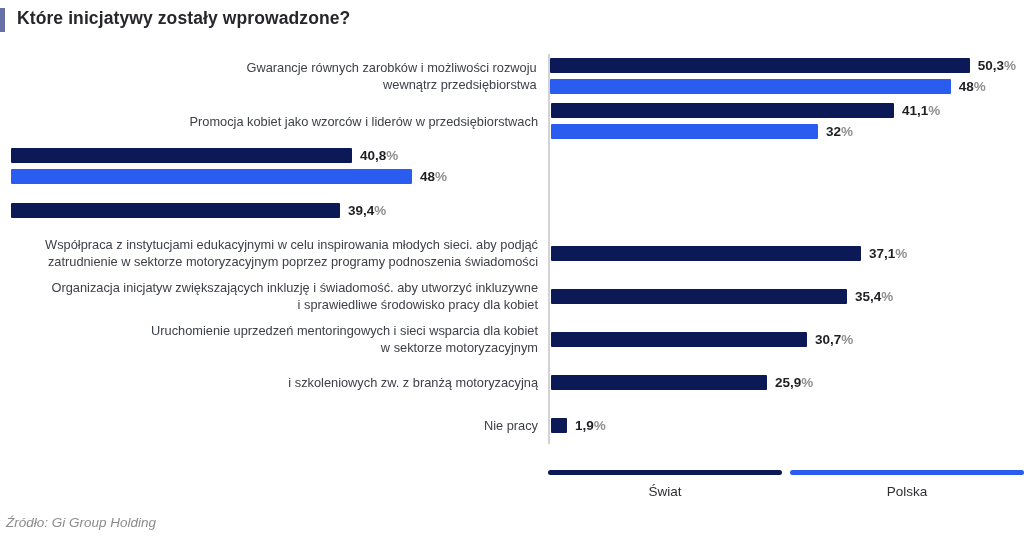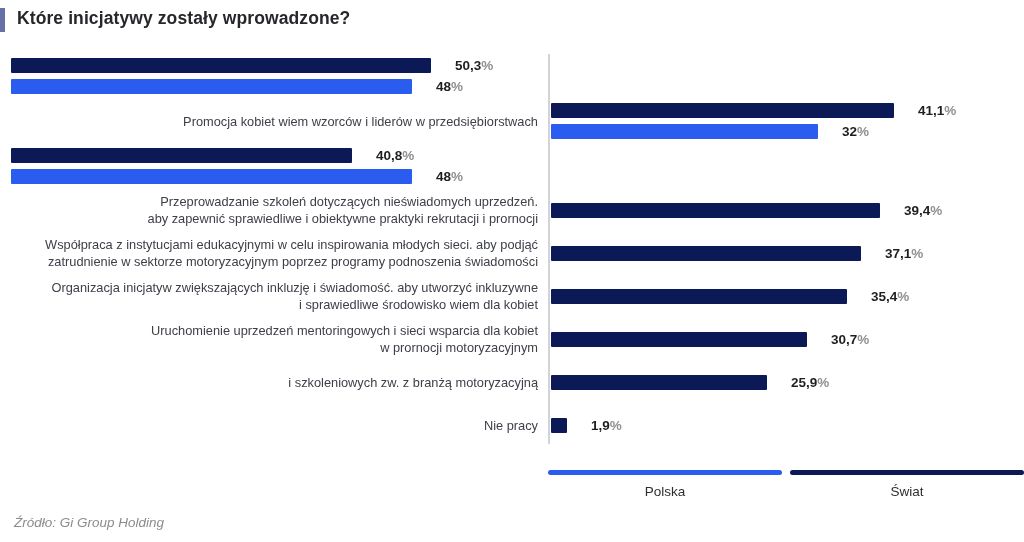--- a/index.html
+++ b/index.html
@@ -51,21 +51,21 @@
     color: #3e4049;
   }
   .bars {
     flex: 1;
     padding-left: 3px;
     display: flex; flex-direction: column; gap: 6px;
     min-height: 34px;
     justify-content: center;
   }
   .bar-line {
-    display: flex; align-items: center; gap: 24px;
+    display: flex; align-items: center; gap: 8px;
   }
   .bar {
     height: 15px;
     border-radius: 1px;
   }
   .val {
     font-size: 13.5px; font-weight: 700; color: #1f1f23;
     white-space: nowrap;
   }
   .val .pct { color: #909090; font-weight: 600; }
@@ -80,49 +80,52 @@
     display: inline-block;
     margin-top: 9px;
     font-size: 13.5px; color: #2e2f33;
   }
   
   .source {
     position: absolute;
     left: 6px; bottom: 12px;
     font-size: 13.5px; font-style: italic;
     color: #8b8b8b;
-    margin-left: 8px;
   }
 </style>
 </head>
 <body>
 
 <div class="title-row">
   <div class="title-accent"></div>
   <div class="title-text">Które inicjatywy zostały wprowadzone?</div>
 </div>
 
 <div class="chart">
   <div class="axis-line"></div>
   <div id="rows">
       <div class="row">
+        <div class="row-label">
+          <div>Gwarancje równych zarobków i możliwości rozwoju</div>
+          <div>wewnątrz przedsiębiorstwa</div>
+        </div>
         <div class="bars">
           <div class="bar-line">
             <div class="bar" style="width: 420px; background: rgb(11, 26, 86);"></div>
             <span class="val">50,3<span class="pct">%</span></span>
           </div>
           <div class="bar-line">
             <div class="bar" style="width: 401px; background: rgb(43, 92, 240);"></div>
             <span class="val">48<span class="pct">%</span></span>
           </div>
         </div>
       </div>
       <div class="row">
         <div class="row-label">
-          <div>Promocja kobiet wiem wzorców i liderów w przedsiębiorstwach</div>
+          <div>Promocja kobiet jako wzorców i liderów w przedsiębiorstwach</div>
         </div>
         <div class="bars">
           <div class="bar-line">
             <div class="bar" style="width: 343px; background: rgb(11, 26, 86);"></div>
             <span class="val">41,1<span class="pct">%</span></span>
           </div>
           <div class="bar-line">
             <div class="bar" style="width: 267px; background: rgb(43, 92, 240);"></div>
             <span class="val">32<span class="pct">%</span></span>
           </div>
@@ -134,24 +137,20 @@
             <div class="bar" style="width: 341px; background: rgb(11, 26, 86);"></div>
             <span class="val">40,8<span class="pct">%</span></span>
           </div>
           <div class="bar-line">
             <div class="bar" style="width: 401px; background: rgb(43, 92, 240);"></div>
             <span class="val">48<span class="pct">%</span></span>
           </div>
         </div>
       </div>
       <div class="row">
-        <div class="row-label">
-          <div>Przeprowadzanie szkoleń dotyczących nieświadomych uprzedzeń.</div>
-          <div>aby zapewnić sprawiedliwe i obiektywne praktyki rekrutacji i prornocji</div>
-        </div>
         <div class="bars">
           <div class="bar-line">
             <div class="bar" style="width: 329px; background: rgb(11, 26, 86);"></div>
             <span class="val">39,4<span class="pct">%</span></span>
           </div>
         </div>
       </div>
       <div class="row">
         <div class="row-label">
           <div>Współpraca z instytucjami edukacyjnymi w celu inspirowania młodych sieci. aby podjąć</div>
@@ -160,33 +159,33 @@
         <div class="bars">
           <div class="bar-line">
             <div class="bar" style="width: 310px; background: rgb(11, 26, 86);"></div>
             <span class="val">37,1<span class="pct">%</span></span>
           </div>
         </div>
       </div>
       <div class="row">
         <div class="row-label">
           <div>Organizacja inicjatyw zwiększających inkluzję i świadomość. aby utworzyć inkluzywne</div>
-          <div>i sprawiedliwe środowisko wiem dla kobiet</div>
+          <div>i sprawiedliwe środowisko pracy dla kobiet</div>
         </div>
         <div class="bars">
           <div class="bar-line">
             <div class="bar" style="width: 296px; background: rgb(11, 26, 86);"></div>
             <span class="val">35,4<span class="pct">%</span></span>
           </div>
         </div>
       </div>
       <div class="row">
         <div class="row-label">
           <div>Uruchomienie uprzedzeń mentoringowych i sieci wsparcia dla kobiet</div>
-          <div>w prornocji motoryzacyjnym</div>
+          <div>w sektorze motoryzacyjnym</div>
         </div>
         <div class="bars">
           <div class="bar-line">
             <div class="bar" style="width: 256px; background: rgb(11, 26, 86);"></div>
             <span class="val">30,7<span class="pct">%</span></span>
           </div>
         </div>
       </div>
       <div class="row">
         <div class="row-label">
@@ -207,23 +206,23 @@
           <div class="bar-line">
             <div class="bar" style="width: 16px; background: rgb(11, 26, 86);"></div>
             <span class="val">1,9<span class="pct">%</span></span>
           </div>
         </div>
       </div>
     </div>
 </div>
 
 <div class="legend">
+  <div class="legend-item">
+    <div class="legend-line" style="background: rgb(11, 26, 86);"></div>
+    <span class="legend-label">Świat</span>
+  </div>
   <div class="legend-item">
     <div class="legend-line" style="background: rgb(43, 92, 240);"></div>
     <span class="legend-label">Polska</span>
   </div>
-  <div class="legend-item">
-    <div class="legend-line" style="background: rgb(11, 26, 86);"></div>
-    <span class="legend-label">Świat</span>
-  </div>
 </div>
 
 <div class="source">Źródło: Gi Group Holding</div>
 
 </body></html>

